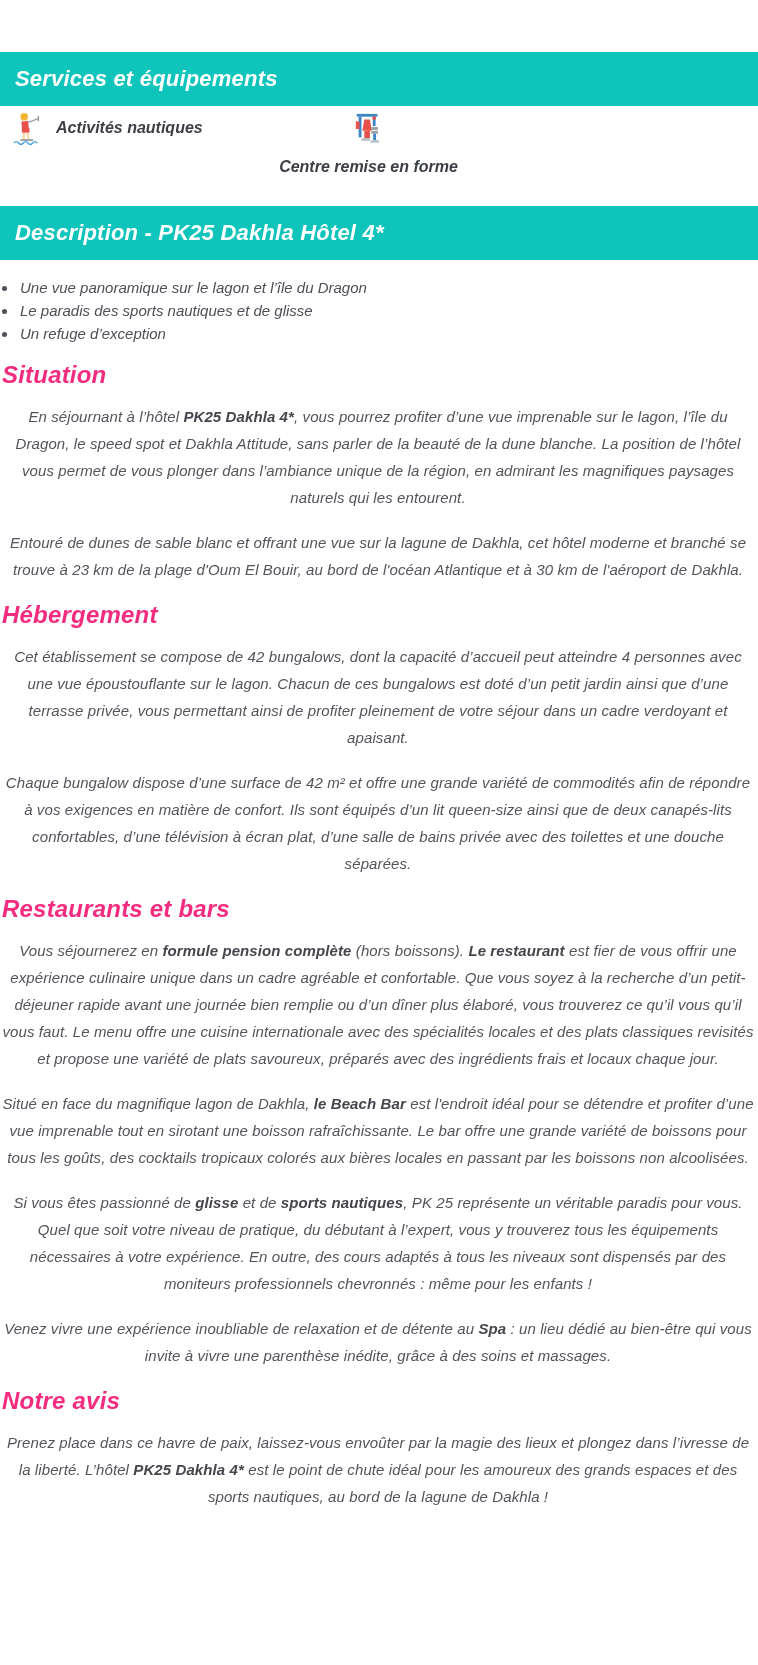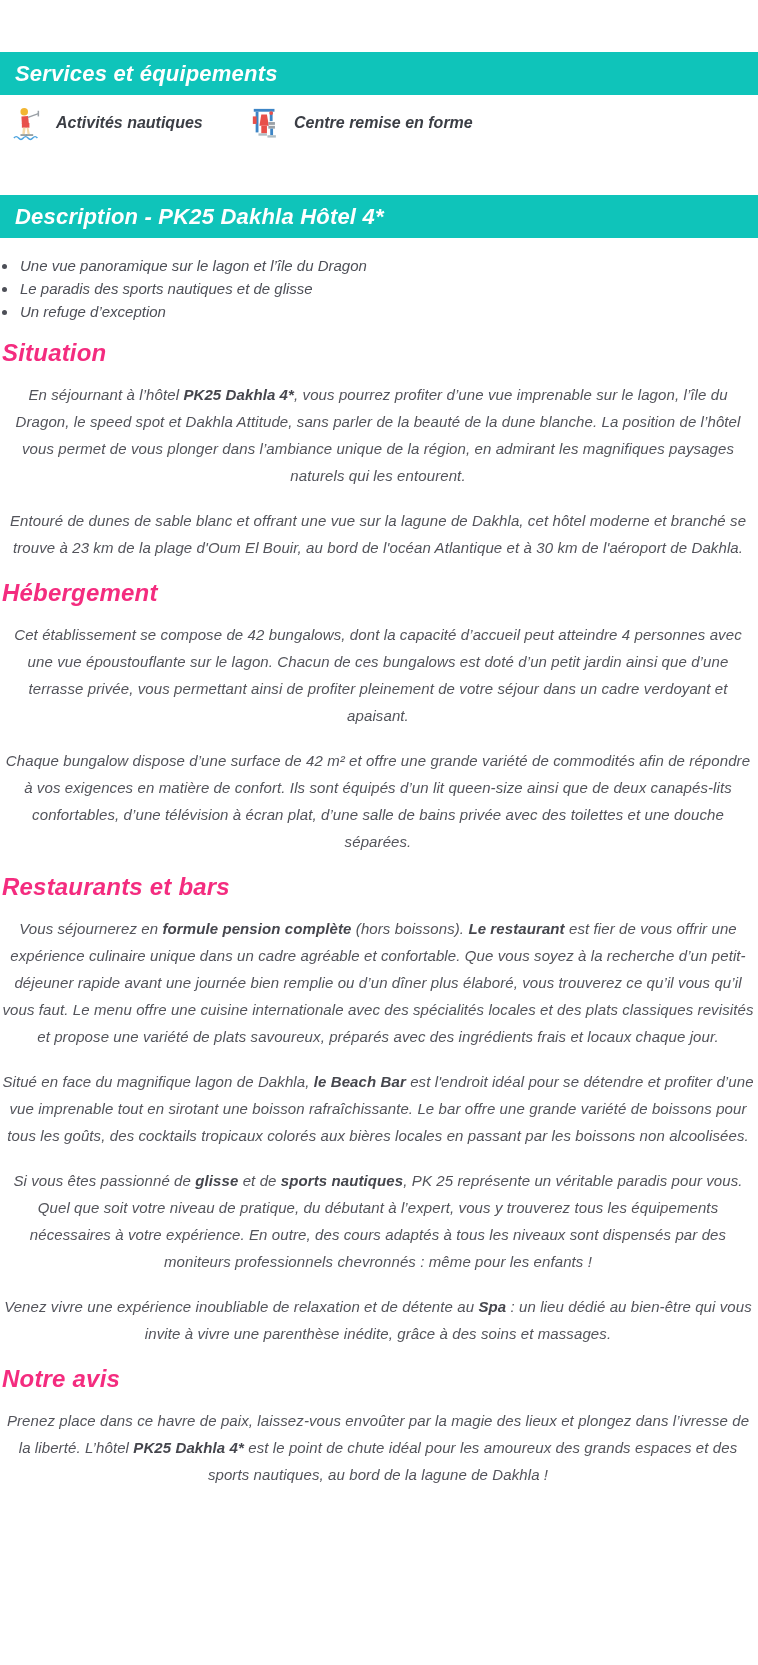--- a/index.html
+++ b/index.html
@@ -7,48 +7,48 @@
     background: #ffffff;
     width: 758px;
     font-family: "Liberation Sans", sans-serif;
   }
   body { min-height: 1665px; }
 
   .top-space { height: 52px; }
 
   .teal-bar {
     width: 100%;
-    height: 43px;
+    height: 54px;
     background: #0fc4ba;
     display: flex;
     align-items: center;
     padding-left: 15px;
     margin-bottom: 0;
   }
   .teal-bar h2 {
     color: #ffffff;
     font-size: 22px;
     font-weight: bold;
     font-style: italic;
     letter-spacing: 0.2px;
   }
 
   .services-row {
     display: flex;
-    align-items: flex-end;
-    padding: 18px 0 10px 12px;
+    align-items: flex-start;
+    padding: 4px 0 10px 12px;
     height: 56px;
   }
   .service-item {
     display: flex;
     align-items: center;
     gap: 12px;
   }
   .service-item:nth-child(1) { width: 238px; }
-  .service-item:nth-child(2) { width: 237px; }
+  .service-item:nth-child(2) { width: 237px; flex-direction: column; }
   .service-item:nth-child(3) { width: 240px; }
   .service-icon { width: 32px; height: 36px; flex: 0 0 auto; }
   .service-label {
     font-size: 16px;
     font-weight: bold;
     font-style: italic;
     color: #3b3e45;
   }
 
   .bar2-space { height: 44px; }

